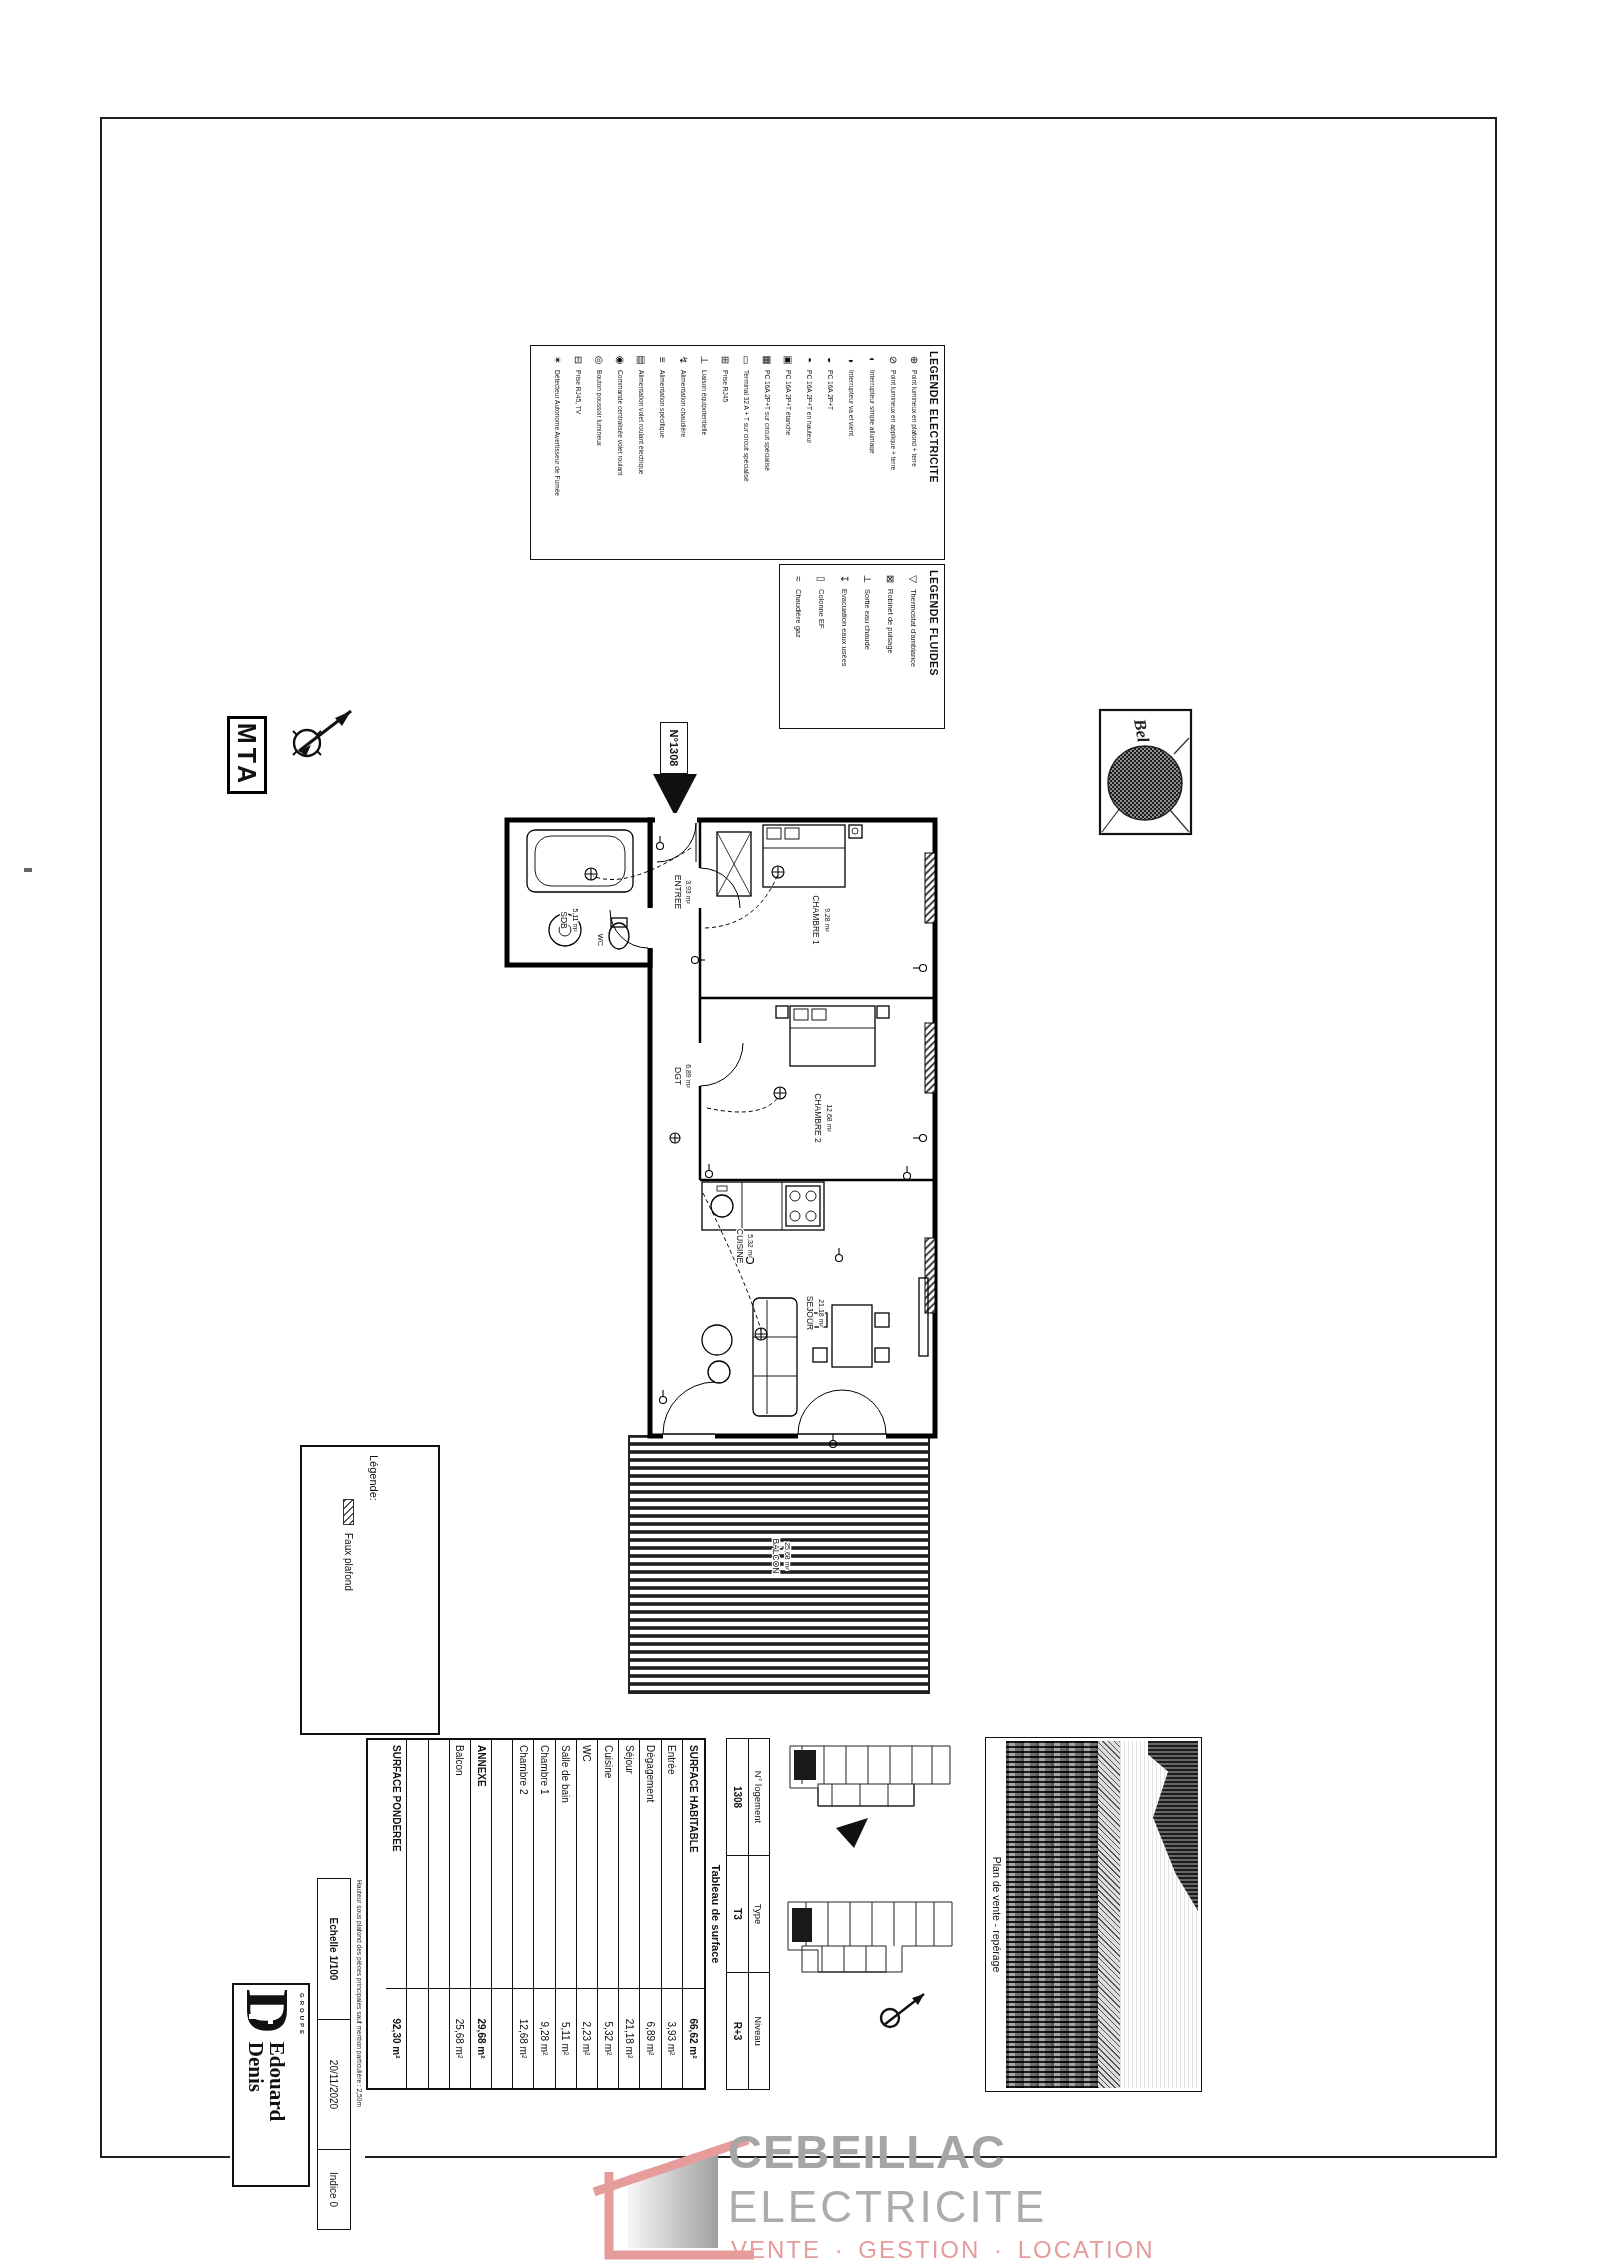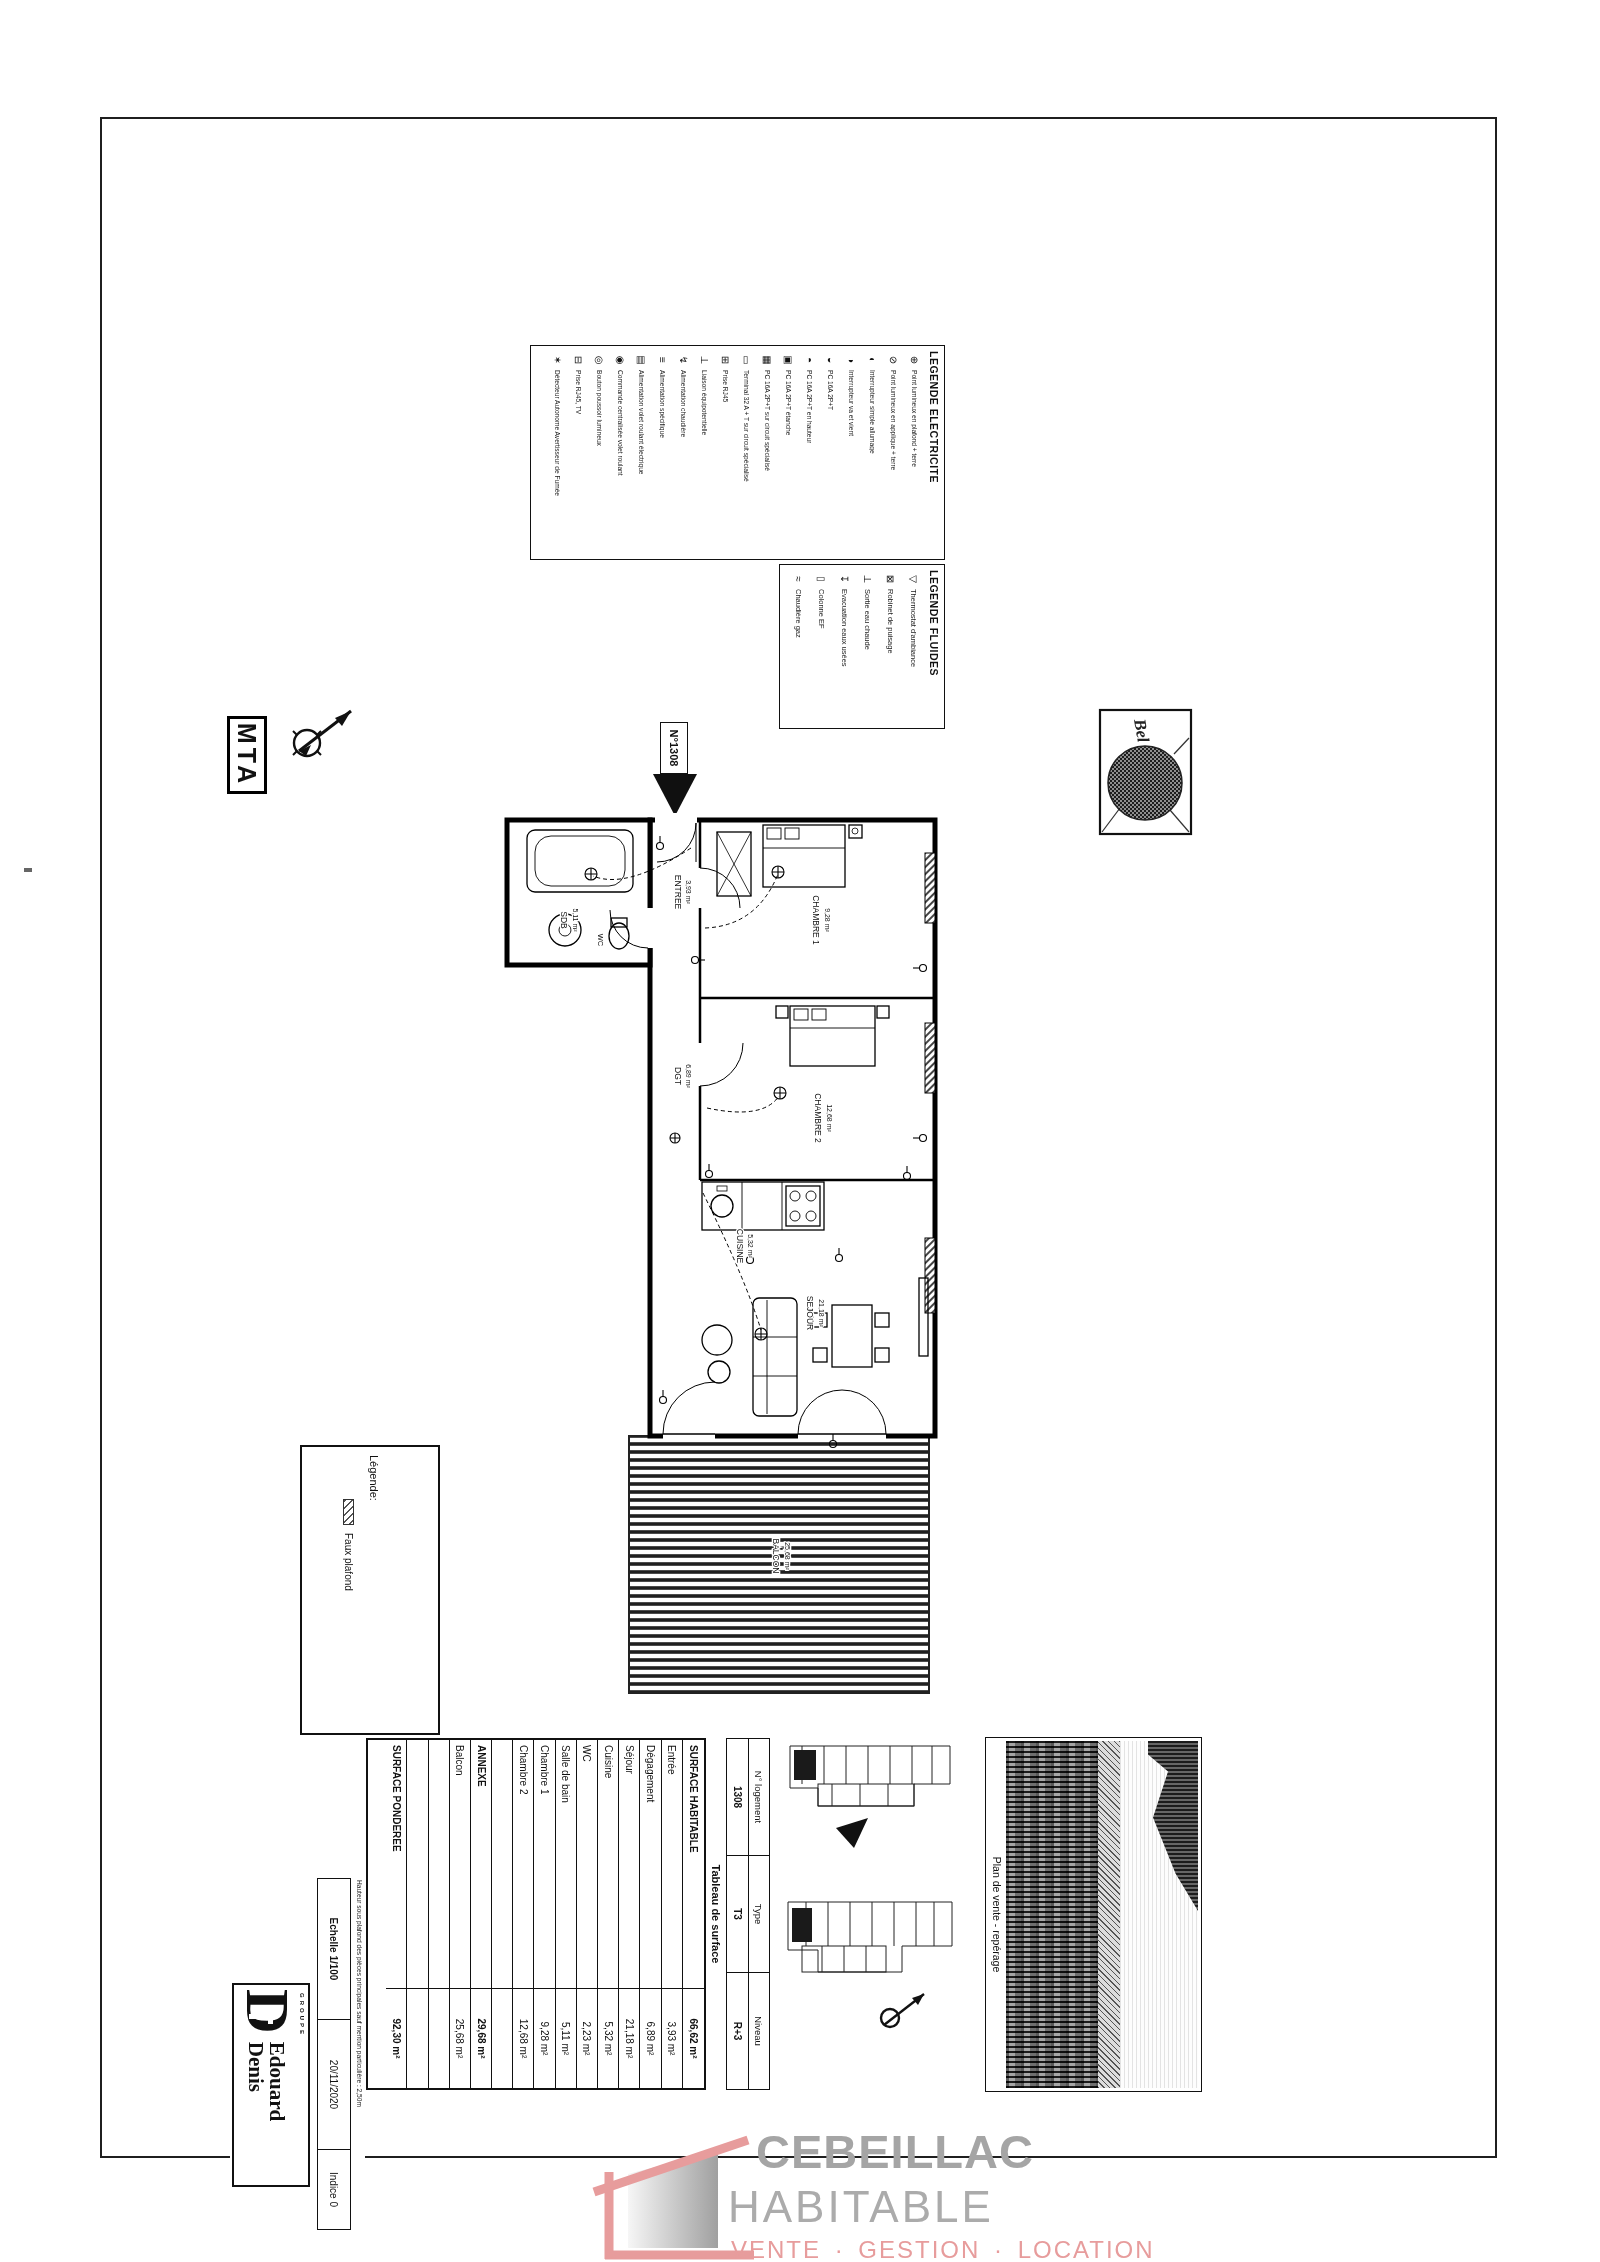--- a/index.html
+++ b/index.html
@@ -79,21 +79,21 @@
       repeating-linear-gradient(90deg, #000 0 3px, #777 3px 9px, #222 9px 15px);}
   .ph-mid{position:absolute;left:112px;top:3px;bottom:3px;width:22px;
     background:repeating-linear-gradient(45deg,#555 0 1px,transparent 1px 4px),#ddd;}
   .ph-sky{position:absolute;left:134px;top:3px;right:3px;bottom:3px;background:
       repeating-linear-gradient(90deg, rgba(0,0,0,.10) 0 1px, transparent 1px 4px),#fdfdfd;}
   .ph-mtn{position:absolute;right:3px;top:3px;width:50px;height:170px;
     background:repeating-linear-gradient(0deg,#1c1c1c 0 2px,#666 2px 4px);
     clip-path:polygon(100% 0,100% 100%,55% 78%,10% 45%,40% 18%,0 8%,0 0);}
 
   
-  .wm-brand{position:absolute;left:728px;top:2124px;font-size:47px;font-weight:800;color:#a5a5a5;letter-spacing:1px;margin-left:28px;}
+  .wm-brand{position:absolute;left:728px;top:2124px;font-size:47px;font-weight:800;color:#a5a5a5;letter-spacing:1px;}
   .wm-brand2{position:absolute;left:728px;top:2182px;font-size:44px;font-weight:400;color:#ababab;letter-spacing:3px;}
   .wm-tag{position:absolute;left:731px;top:2236px;font-size:24px;font-weight:500;color:#e79c9c;letter-spacing:2px;word-spacing:5px;}
 
   .speck{position:absolute;background:#666;}
 </style>
 </head>
 <body>
 
 <div style="position:relative;width:1600px;height:2262px;">
 
@@ -552,16 +552,16 @@
         <stop offset="0" stop-color="#f6f6f6"></stop>
           <stop offset="1" stop-color="#a0a0a0"></stop>
       </linearGradient>
     </defs>
     <polygon points="40,46 130,23 130,120 40,120" fill="url(#wmgrad)"></polygon>
     <path d="M6,64 L160,12" stroke="#e79c9c" stroke-width="9" fill="none"></path>
     <path d="M21,44 L21,131" stroke="#e79c9c" stroke-width="9" fill="none"></path>
     <path d="M17,127 L166,127" stroke="#e79c9c" stroke-width="9" fill="none"></path>
   </svg>
   <div class="wm-brand">CEBEILLAC</div>
-  <div class="wm-brand2">HABITABLE</div>
+  <div class="wm-brand2">ELECTRICITE</div>
   <div class="wm-tag">VENTE · GESTION · LOCATION</div>
 
 </div>
 
 </body></html>

